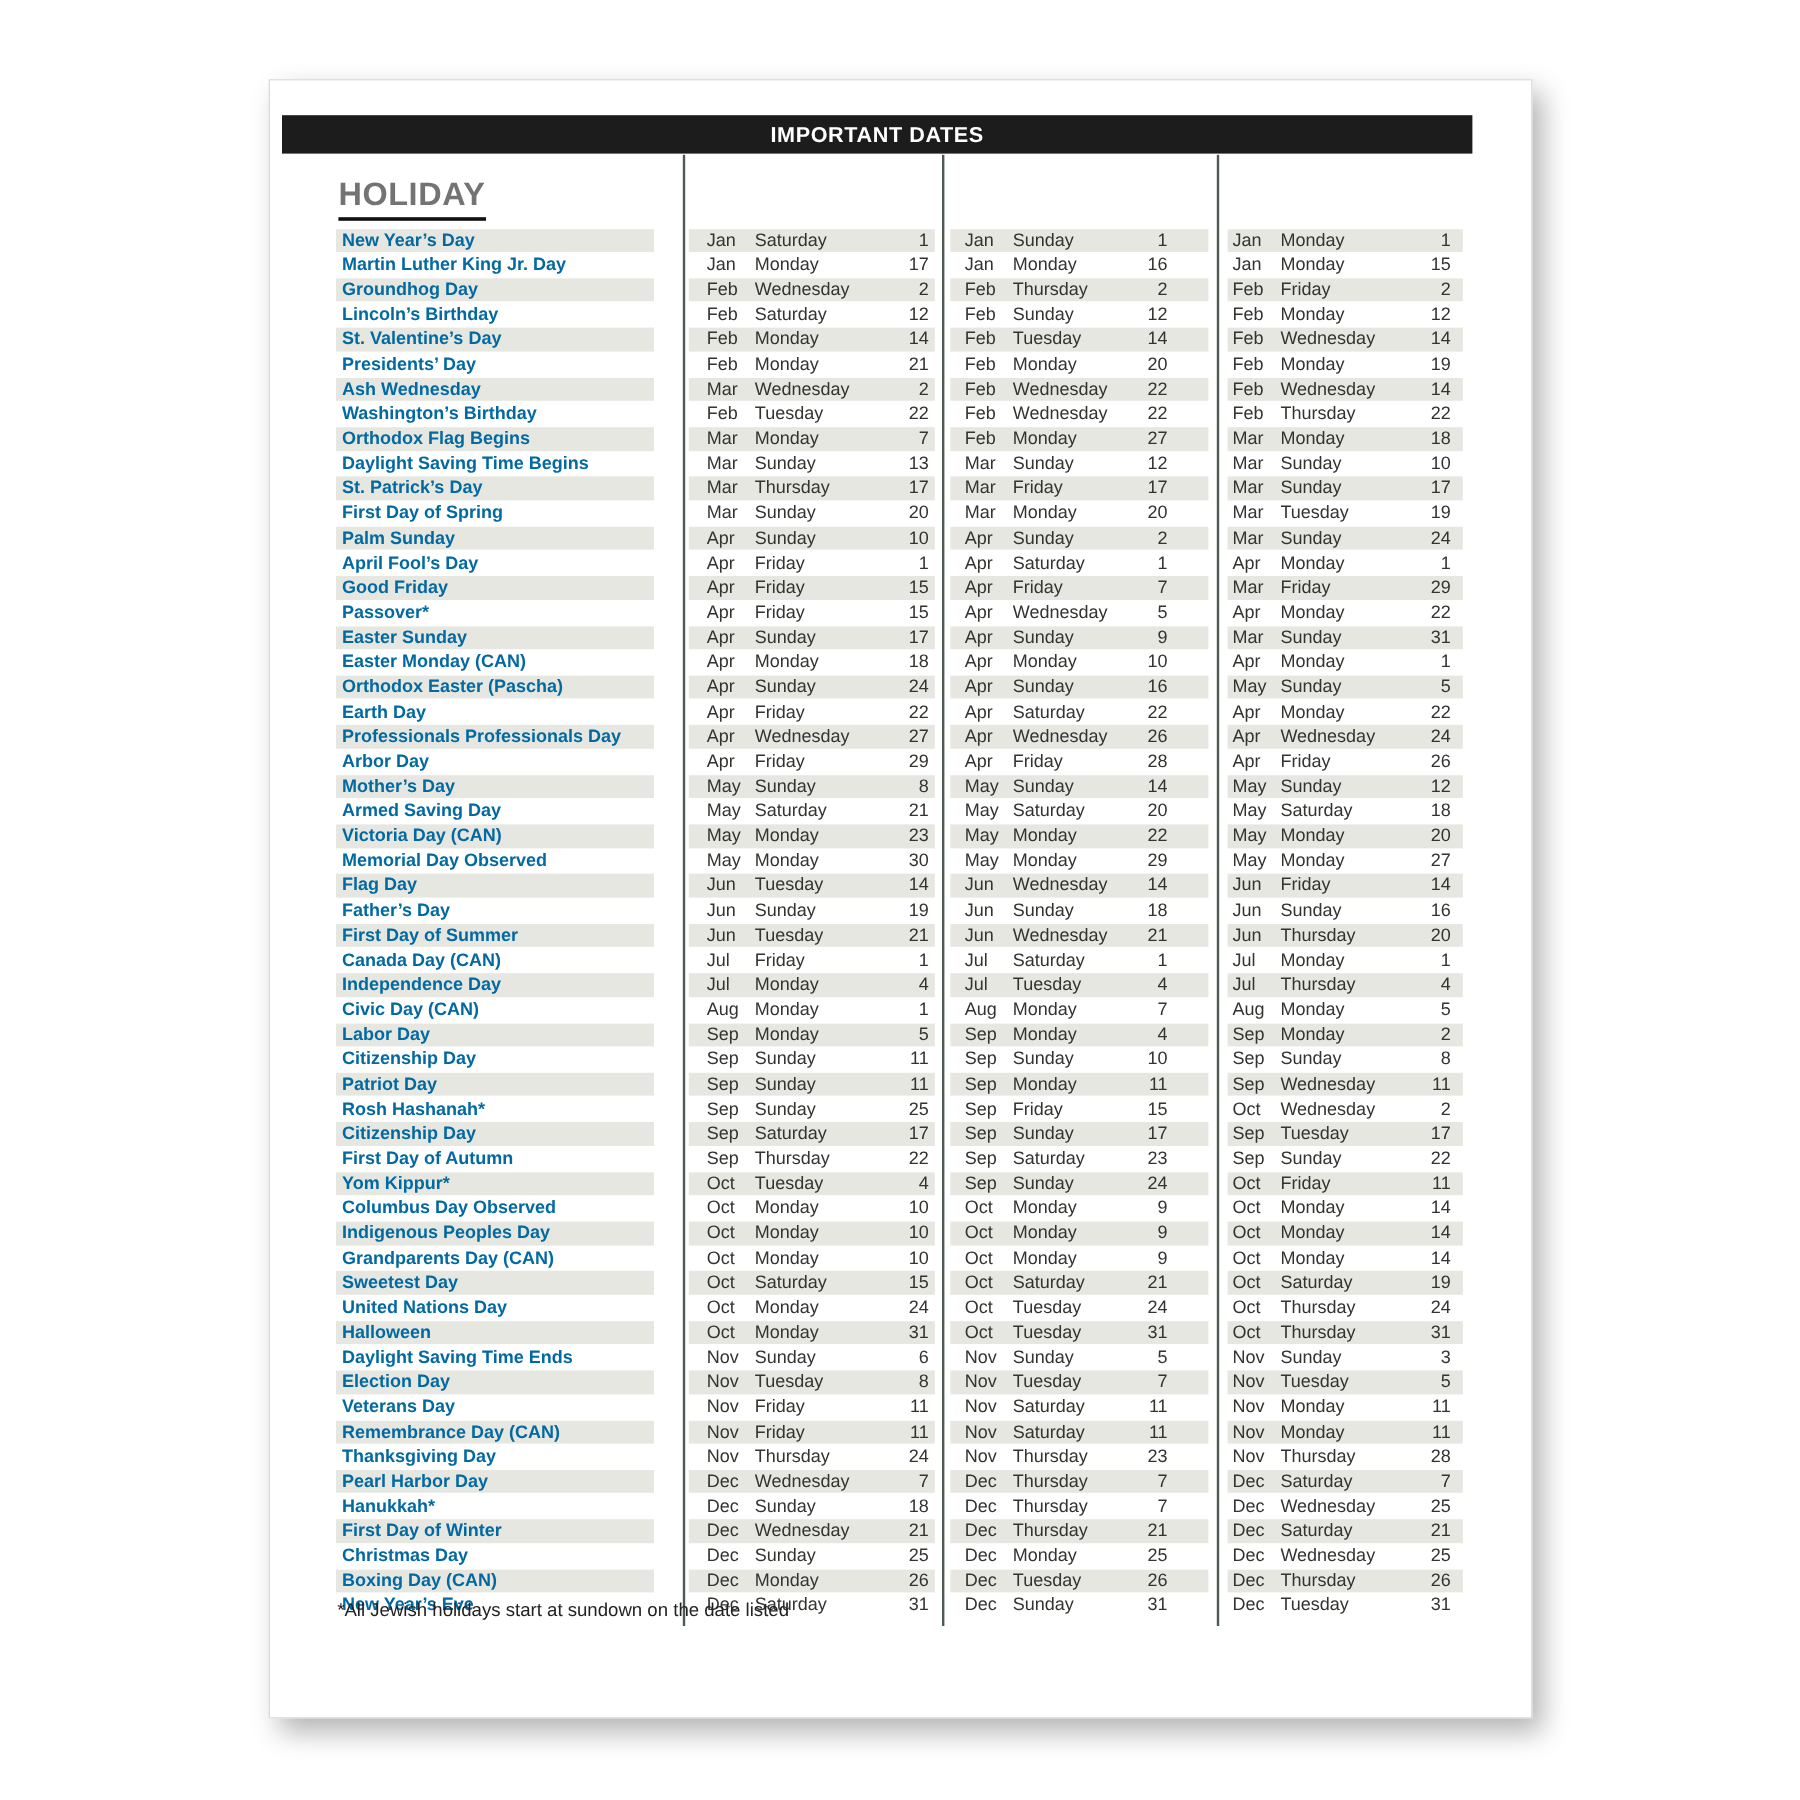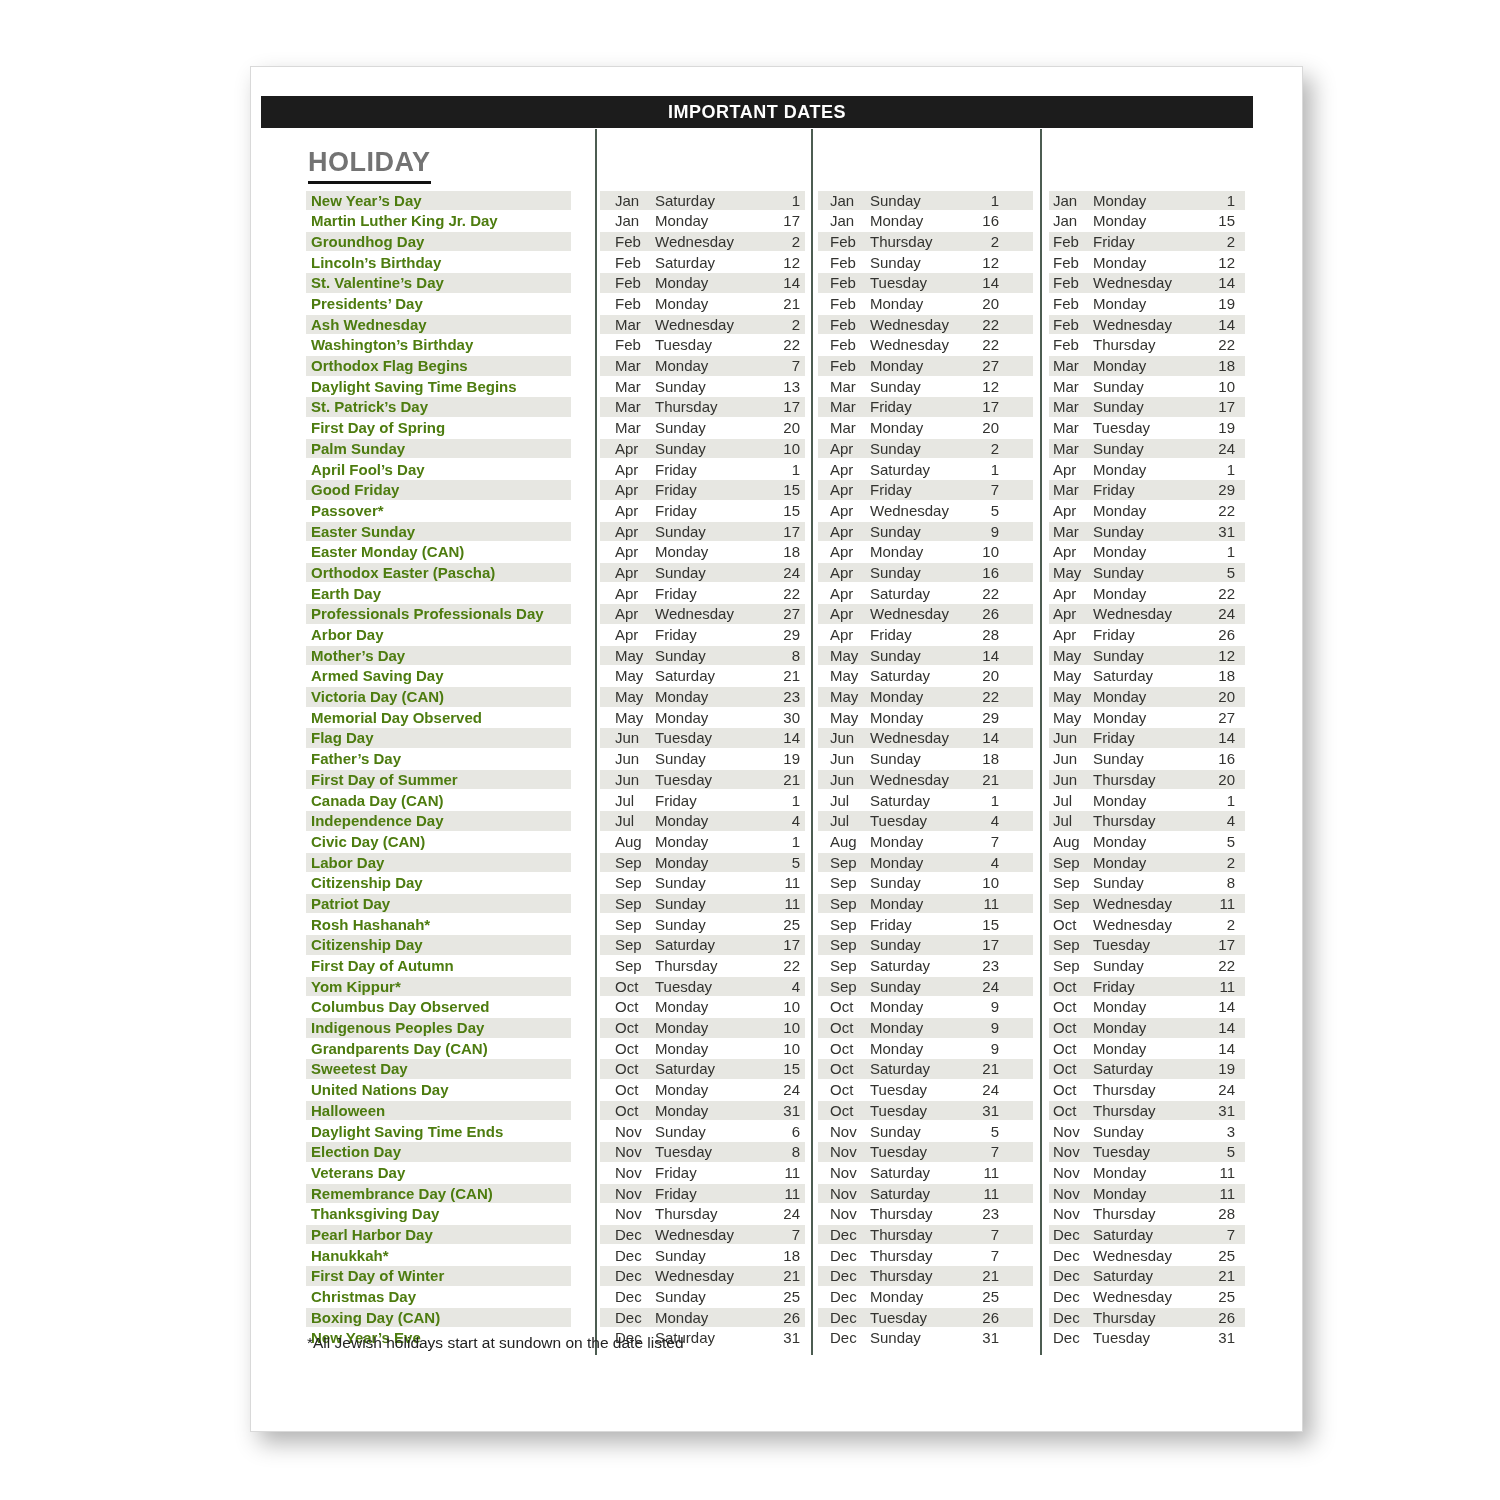--- a/index.html
+++ b/index.html
@@ -6,21 +6,20 @@
   html, body { width: 1500px; height: 1500px; background: #ffffff; }
   body { position: relative; font-family: "Liberation Sans", sans-serif; }
 
   .page {
     position: absolute;
     left: 224px; top: 66px;
     width: 1053px; height: 1366px;
     background: #ffffff;
     border: 1px solid #d9d9d9;
     box-shadow: 9px 11px 22px rgba(0,0,0,0.30);
-    margin-left: 26px;
   }
 
   .header-bar {
     position: absolute;
     left: 10px; top: 29px;
     width: 992px; height: 32px;
     background: #1c1c1c;
     color: #ffffff;
     display: flex; align-items: center; justify-content: center;
     font-size: 18px; font-weight: bold; letter-spacing: 0.5px;
@@ -56,21 +55,21 @@
     position: absolute; top: 0.6px; height: 19.5px;
     font-size: 15px; color: #333330;
     line-height: 19.5px;
     white-space: nowrap; overflow: hidden;
   }
   .striped .cell { background: #e7e7e2; }
 
   .cell.name {
     left: 55px; width: 265px;
     padding-left: 5px;
-    font-weight: bold; color: #4d7c0f;
+    font-weight: bold; color: #0369a1;
   }
 
   .cell.group { display: flex; }
   .cell.g1 { left: 349px; width: 205px; padding-left: 15px; padding-right: 5px; }
   .cell.g2 { left: 567px; width: 215px; padding-left: 12px; padding-right: 34px; }
   .cell.g3 { left: 798px; width: 196px; padding-left: 4px;  padding-right: 10px; }
   .month   { width: 40px; flex: 0 0 40px; }
   .weekday { flex: 1 1 auto; }
   .daynum  { flex: 0 0 auto; min-width: 22px; text-align: right; }
 

